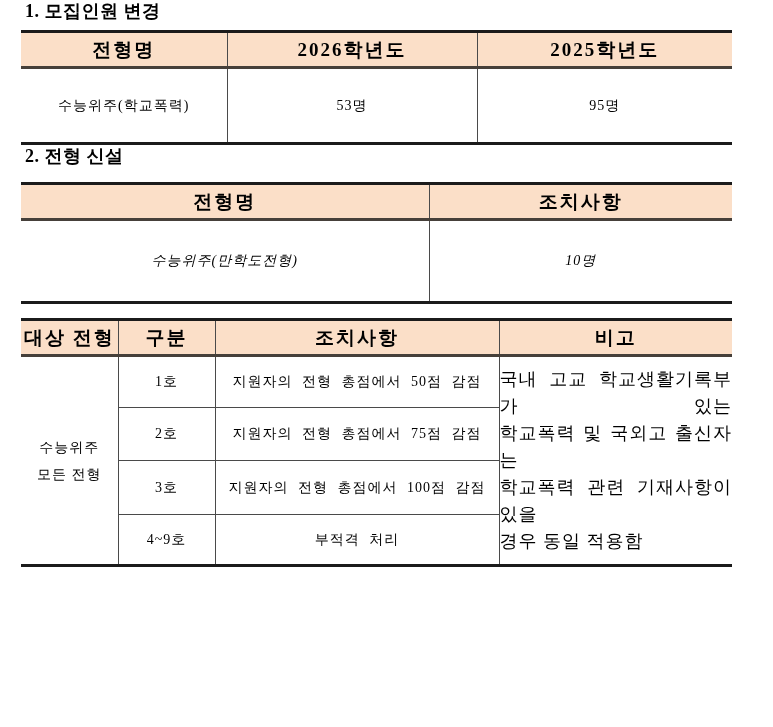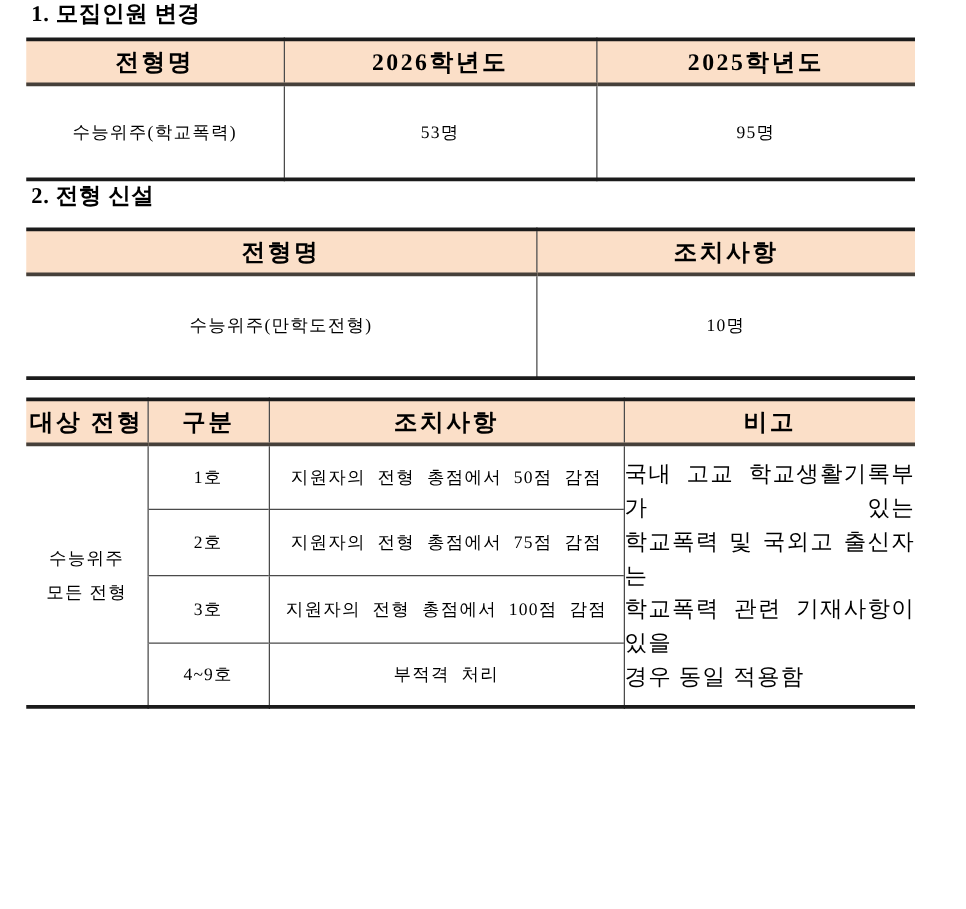--- a/index.html
+++ b/index.html
@@ -53,21 +53,21 @@
     text-align: center;
     vertical-align: middle;
     padding: 0;
   }
   
   .bl { border-left: 1px solid #4a4a4a; }
   
   .bt { border-top: 1px solid #4a4a4a; }
 
   .r73 td { height: 73px; }
-  .r80 td { height: 80px; }
+  .r80 td { height: 80px; font-style: italic; }
   .r50 td { height: 50px; }
   .r52 td { height: 52px; margin-left: 48px; }
   .r53 td { height: 53px; }
   .r49 td { height: 49px; margin-left: 36px; }
 
   td.method { word-spacing: 5px; }
   td.target { white-space: pre-line; line-height: 27px; letter-spacing: 2px; }
   td.remark {
     text-align: left;
     padding: 0 8px;

